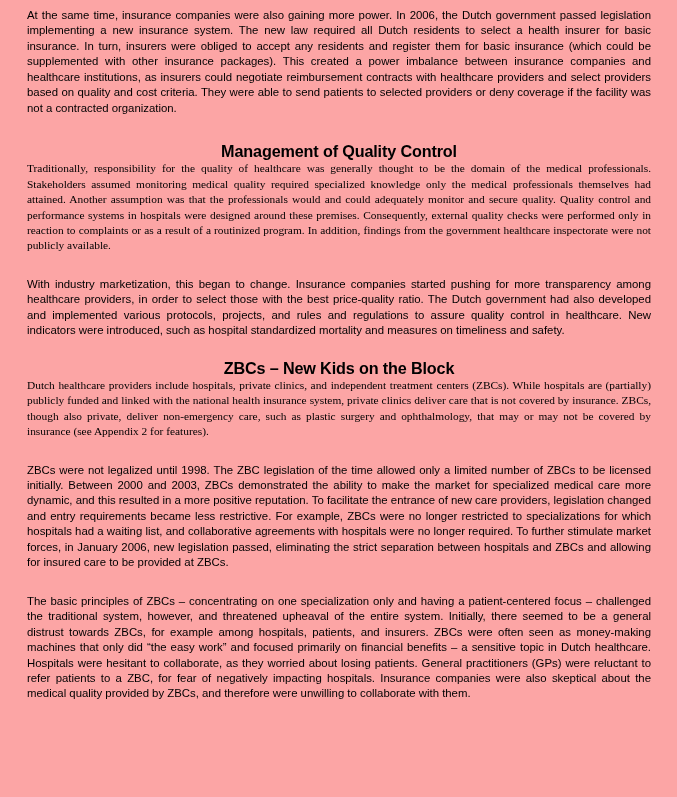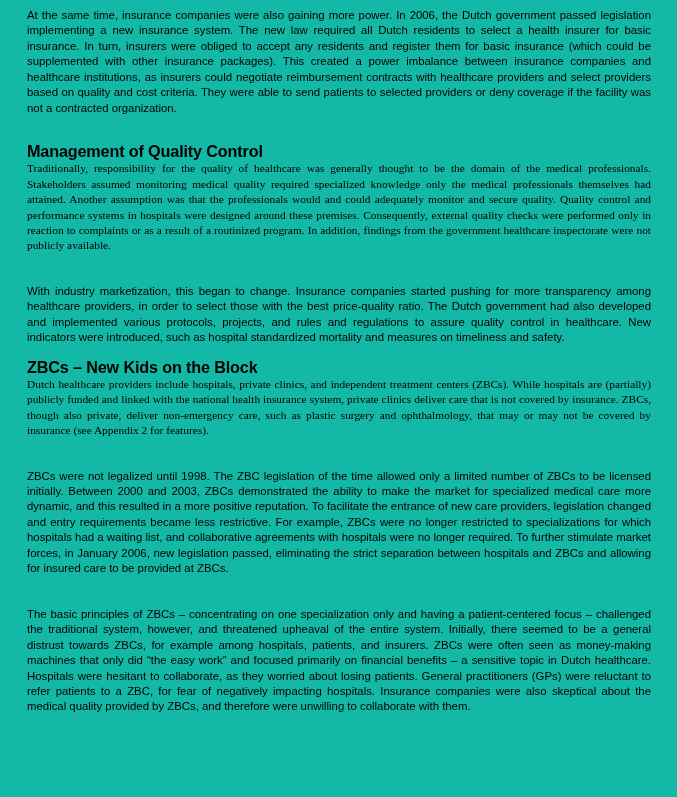--- a/index.html
+++ b/index.html
@@ -9,21 +9,21 @@
     background: #ffffff;
   }
   body {
     font-family: "Liberation Sans", sans-serif;
     color: #000000;
   }
   .page {
     position: relative;
     width: 677px;
     height: 797px;
-    background: #14b8a6;
+    background: #fca5a5;
     overflow: hidden;
     box-sizing: border-box;
   }
   .content {
     position: absolute;
     left: 27px;
     top: 0px;
     width: 624px;
   }
   p.body-text {
@@ -31,37 +31,38 @@
     padding: 0;
     font-size: 11.4px;
     line-height: 15.45px;
     text-align: justify;
     text-justify: inter-word;
     color: #000000;
     letter-spacing: -0.01px;
     word-spacing: 0px;
   }
   p.body-text.gap {
-    margin-top: 30px;
+    margin-top: 23px;
   }
   h2.section-heading {
     margin: 0;
     padding: 0;
     font-size: 16.2px;
     line-height: 19px;
     font-weight: bold;
     color: #000000;
     letter-spacing: -0.15px;
+    text-align: center;
   }
   h2.section-heading.first-heading {
     margin-top: 26px;
     margin-bottom: 0;
   }
   h2.section-heading.later-heading {
-    margin-top: 12px;
+    margin-top: 20px;
     margin-bottom: 0;
   }
   .after-heading {
     margin-top: 24px;
     font-family: Liberation Serif, serif;
   }
   .spacer-top {
     height: 8px;
   }
 </style>

